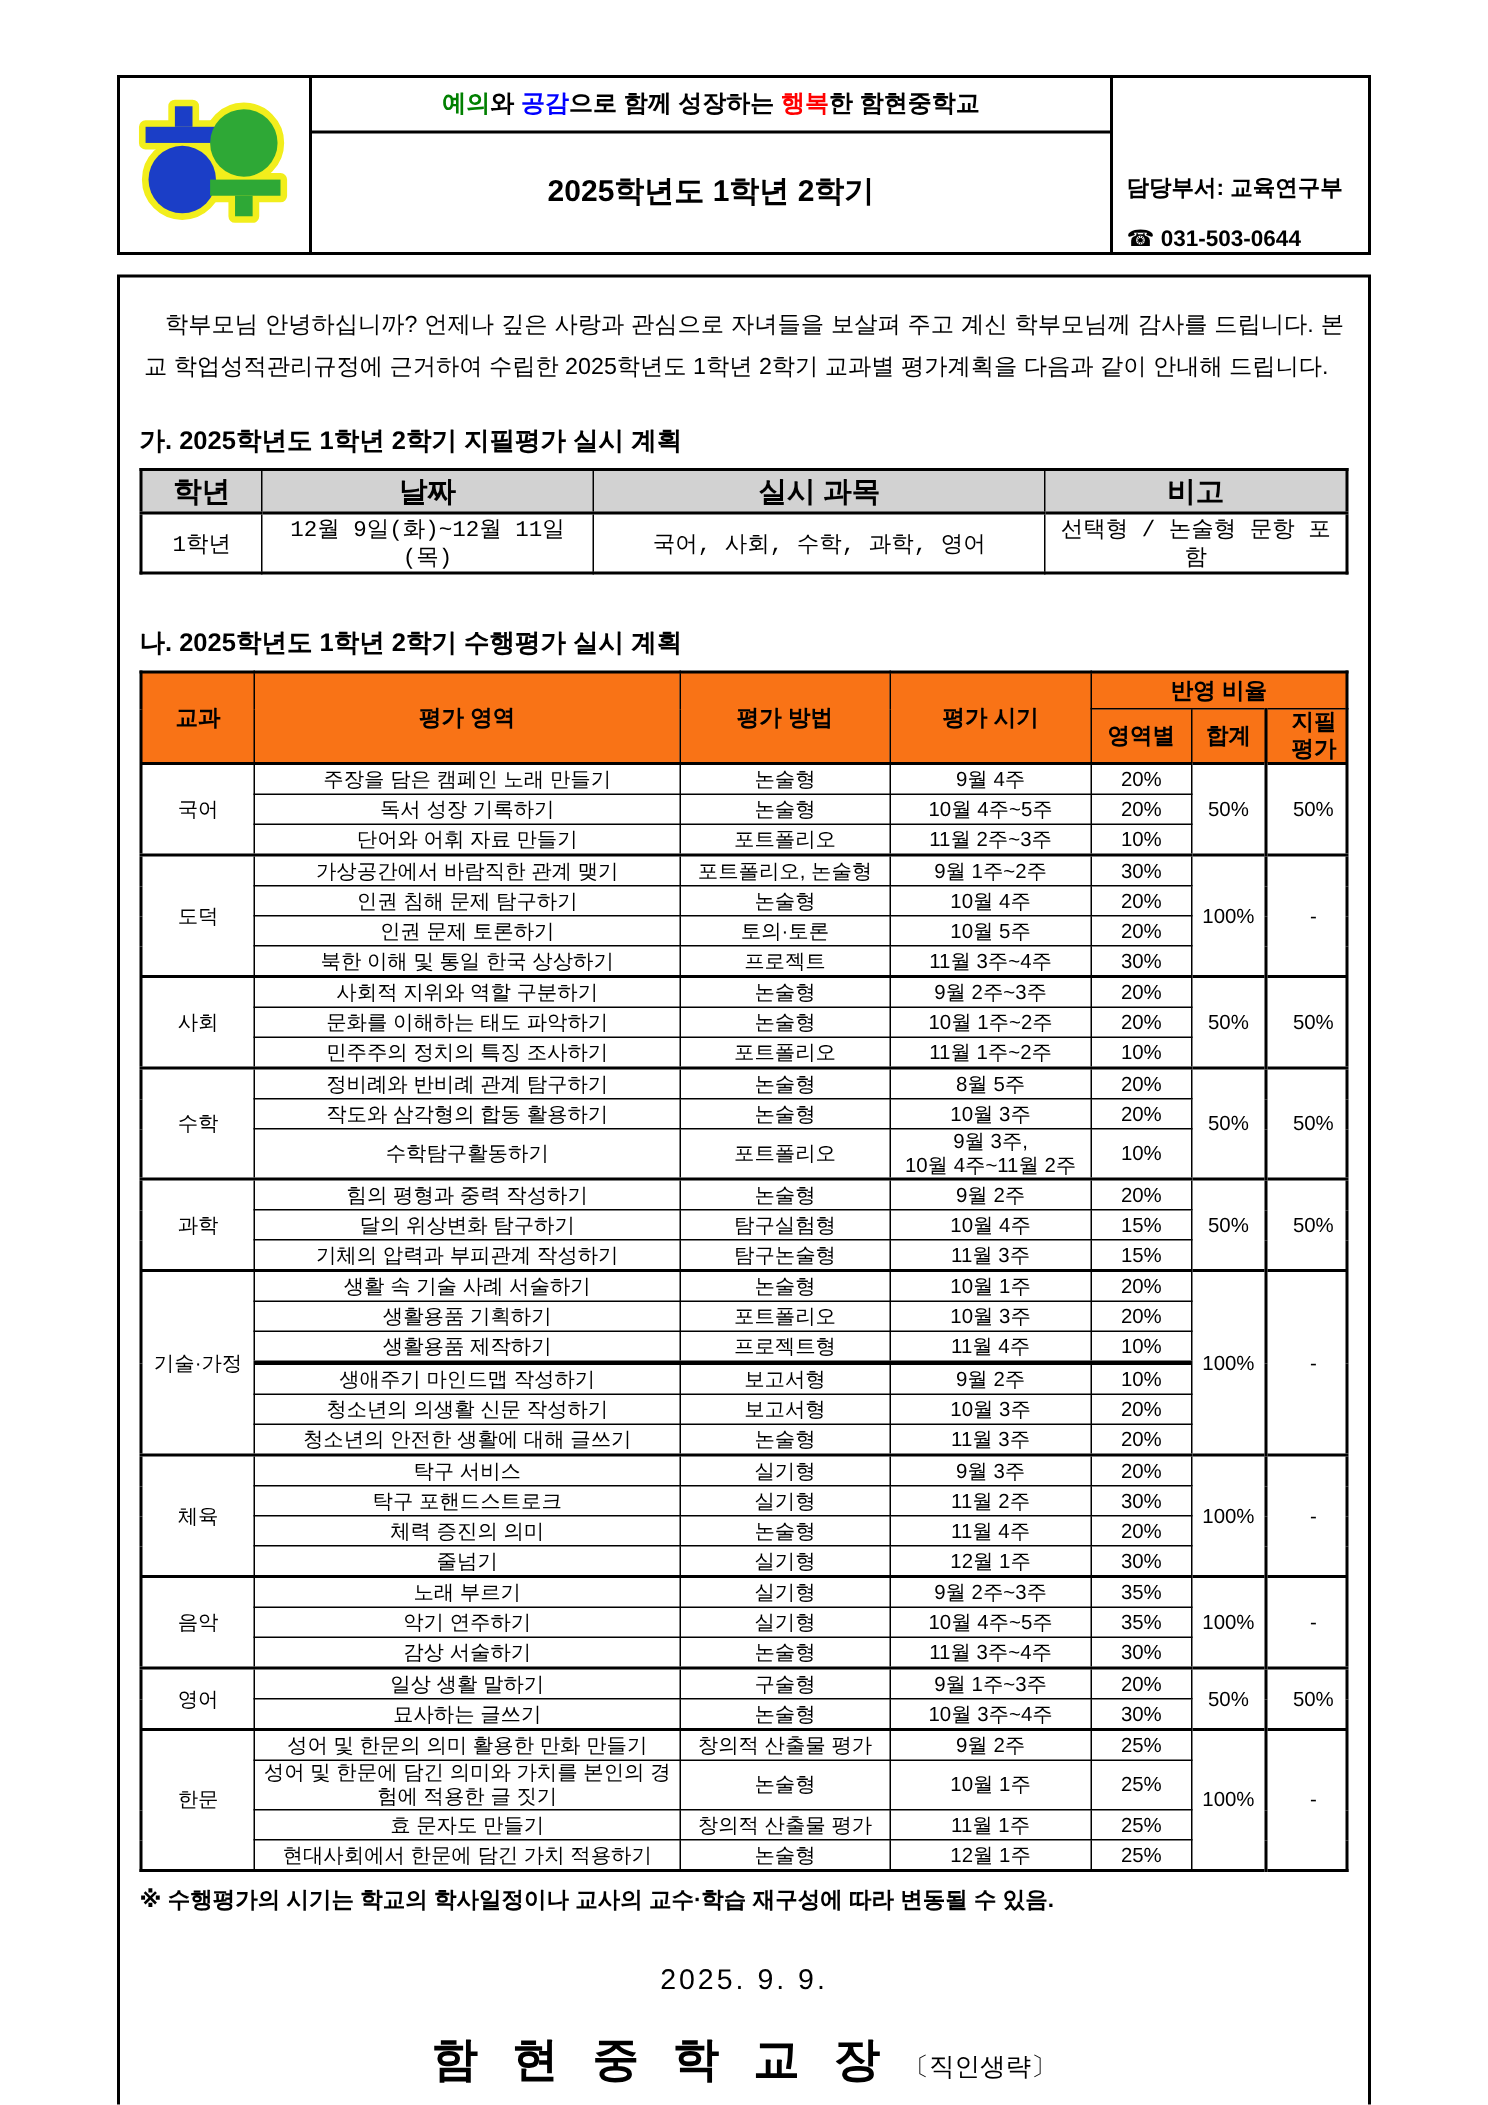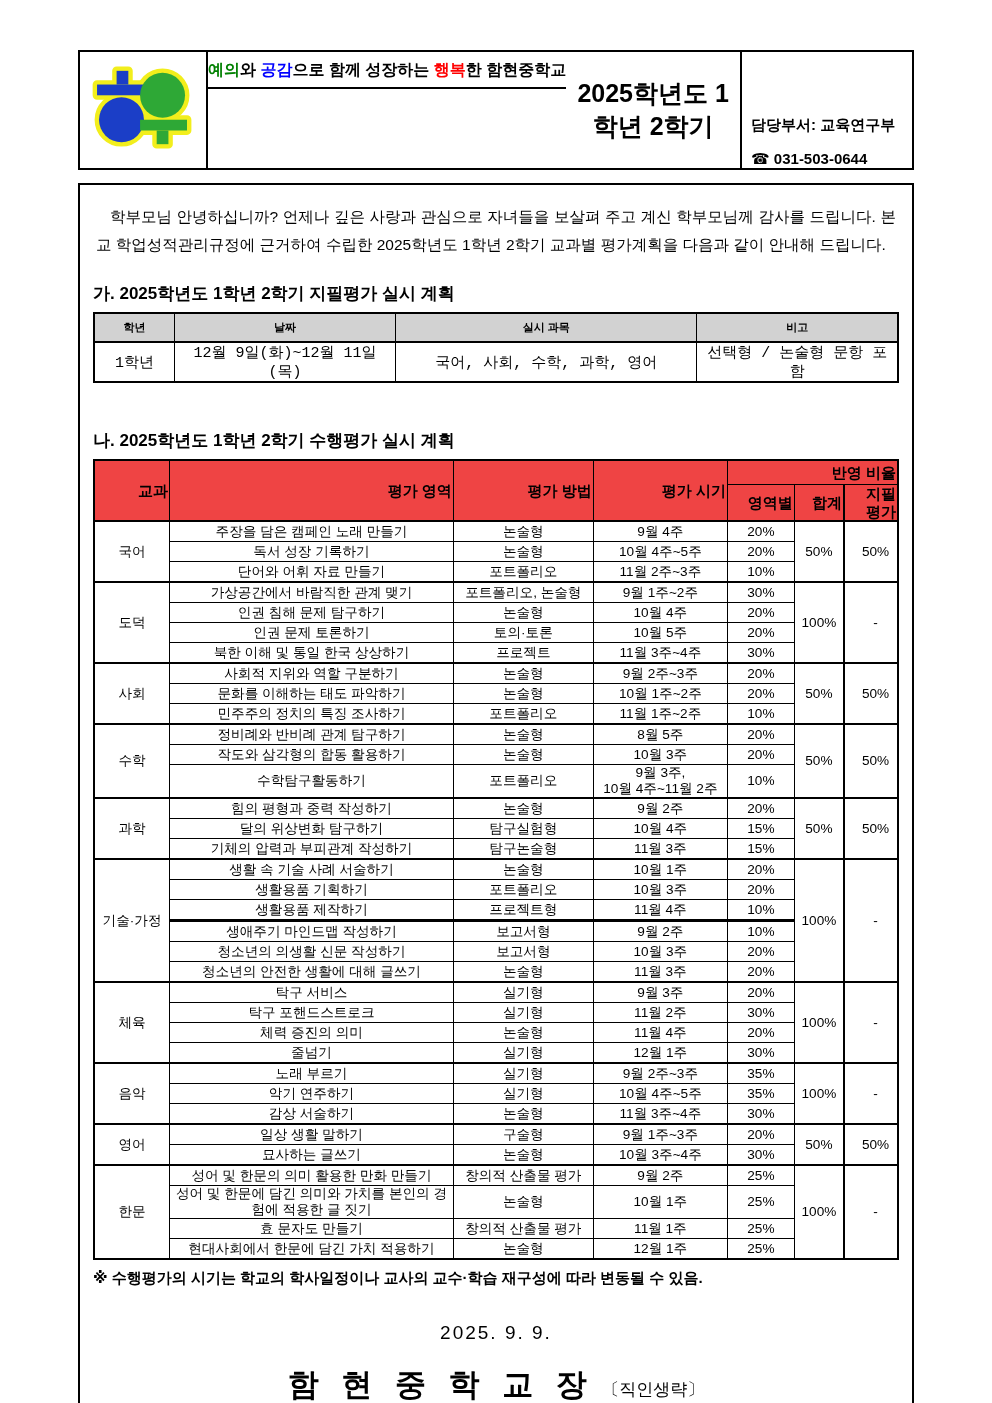--- a/index.html
+++ b/index.html
@@ -8,49 +8,49 @@
     font-family:"Liberation Sans","DejaVu Sans",sans-serif;
     position:relative;overflow:hidden;
   }
   
   .header-box{
     position:absolute;left:78px;top:50px;width:836px;height:120px;
     border:2px solid #000;box-sizing:border-box;display:flex;background:#fff;
   }
   .logo-cell{width:128px;border-right:2px solid #000;box-sizing:border-box;
     display:flex;align-items:center;justify-content:center;}
-  .center-cell{flex:1;display:flex;flex-direction:row;box-sizing:border-box;}
+  .center-cell{flex:1;display:flex;flex-direction:column;box-sizing:border-box;}
   .motto-row{height:37px;line-height:35px;border-bottom:2px solid #000;
     text-align:center;font-size:16px;font-weight:bold;box-sizing:border-box;white-space:nowrap;}
   .c-green{color:#008000;} .c-blue{color:#0000ff;} .c-red{color:#ff0000;}
   .title-block{flex:1;display:flex;flex-direction:column;justify-content:center;
-    text-align:center;font-size:25px;font-weight:bold;line-height:1.32;}
+    text-align:center;font-size:20px;font-weight:bold;line-height:1.32;}
   .contact-cell{width:172px;border-left:2px solid #000;box-sizing:border-box;
     display:flex;flex-direction:column;justify-content:flex-end;gap:15px;
     padding-left:9px;font-size:15px;font-weight:bold;}
   
   .main-box{
     position:absolute;left:78px;top:183px;width:836px;min-height:1160px;
     border:2px solid #000;border-bottom-width:3px;box-sizing:border-box;
     padding:18px 13px 22px;background:#fff;
   }
   .intro{font-size:15.5px;line-height:1.78;text-align:justify;text-indent:14px;
     margin:0 3px 24px;}
-  .sec-title{font-size:17px;font-weight:bold;margin:12px 0 7px;}
+  .sec-title{font-size:17px;font-weight:bold;margin:0 0 7px;}
   
   .t1{width:100%;border-collapse:collapse;border:2px solid #000;
     font-size:15px;text-align:center;table-layout:fixed;}
   .t1 th{background:#d2d2d2;border:1px solid #000;border-bottom:2px solid #000;
-    height:27px;font-size:11px;padding:0;}
+    height:27px;font-size:19px;padding:0;}
   .t1 td{border:1px solid #000;height:28px;padding:0 3px;font-family:Liberation Mono, monospace;}
   .gap-b{height:34px;}
   
   .t2{width:100%;border-collapse:collapse;border:2px solid #000;
     font-size:13.6px;text-align:center;table-layout:fixed;}
-  .t2 th{background:#ef4444;border:1px solid #000;font-size:15px;padding:0 1px;line-height:1.15;text-align:right;}
+  .t2 th{background:#f97316;border:1px solid #000;font-size:15px;padding:0 1px;line-height:1.15;}
   .t2 thead tr.hrow1 th{height:23px;}
   .t2 thead tr.hrow2 th{height:35px;}
   .t2 td{border:1px solid #000;height:19px;padding:0 2px;line-height:1.18;background:#fff;}
   .t2 tbody tr.group-start td{border-top:2px solid #000;}
   .t2 tbody tr.thick-top td{border-top:3px solid #000;}
   .t2 .col-written{border-left:2px solid #000 !important;padding-left:11px;}
   .t2 td.col-period{white-space:pre-line;}
   
   .footnote{font-size:15px;font-weight:bold;margin-top:9px;}
   .doc-date{text-align:center;font-size:19px;margin-top:34px;letter-spacing:2px;}

